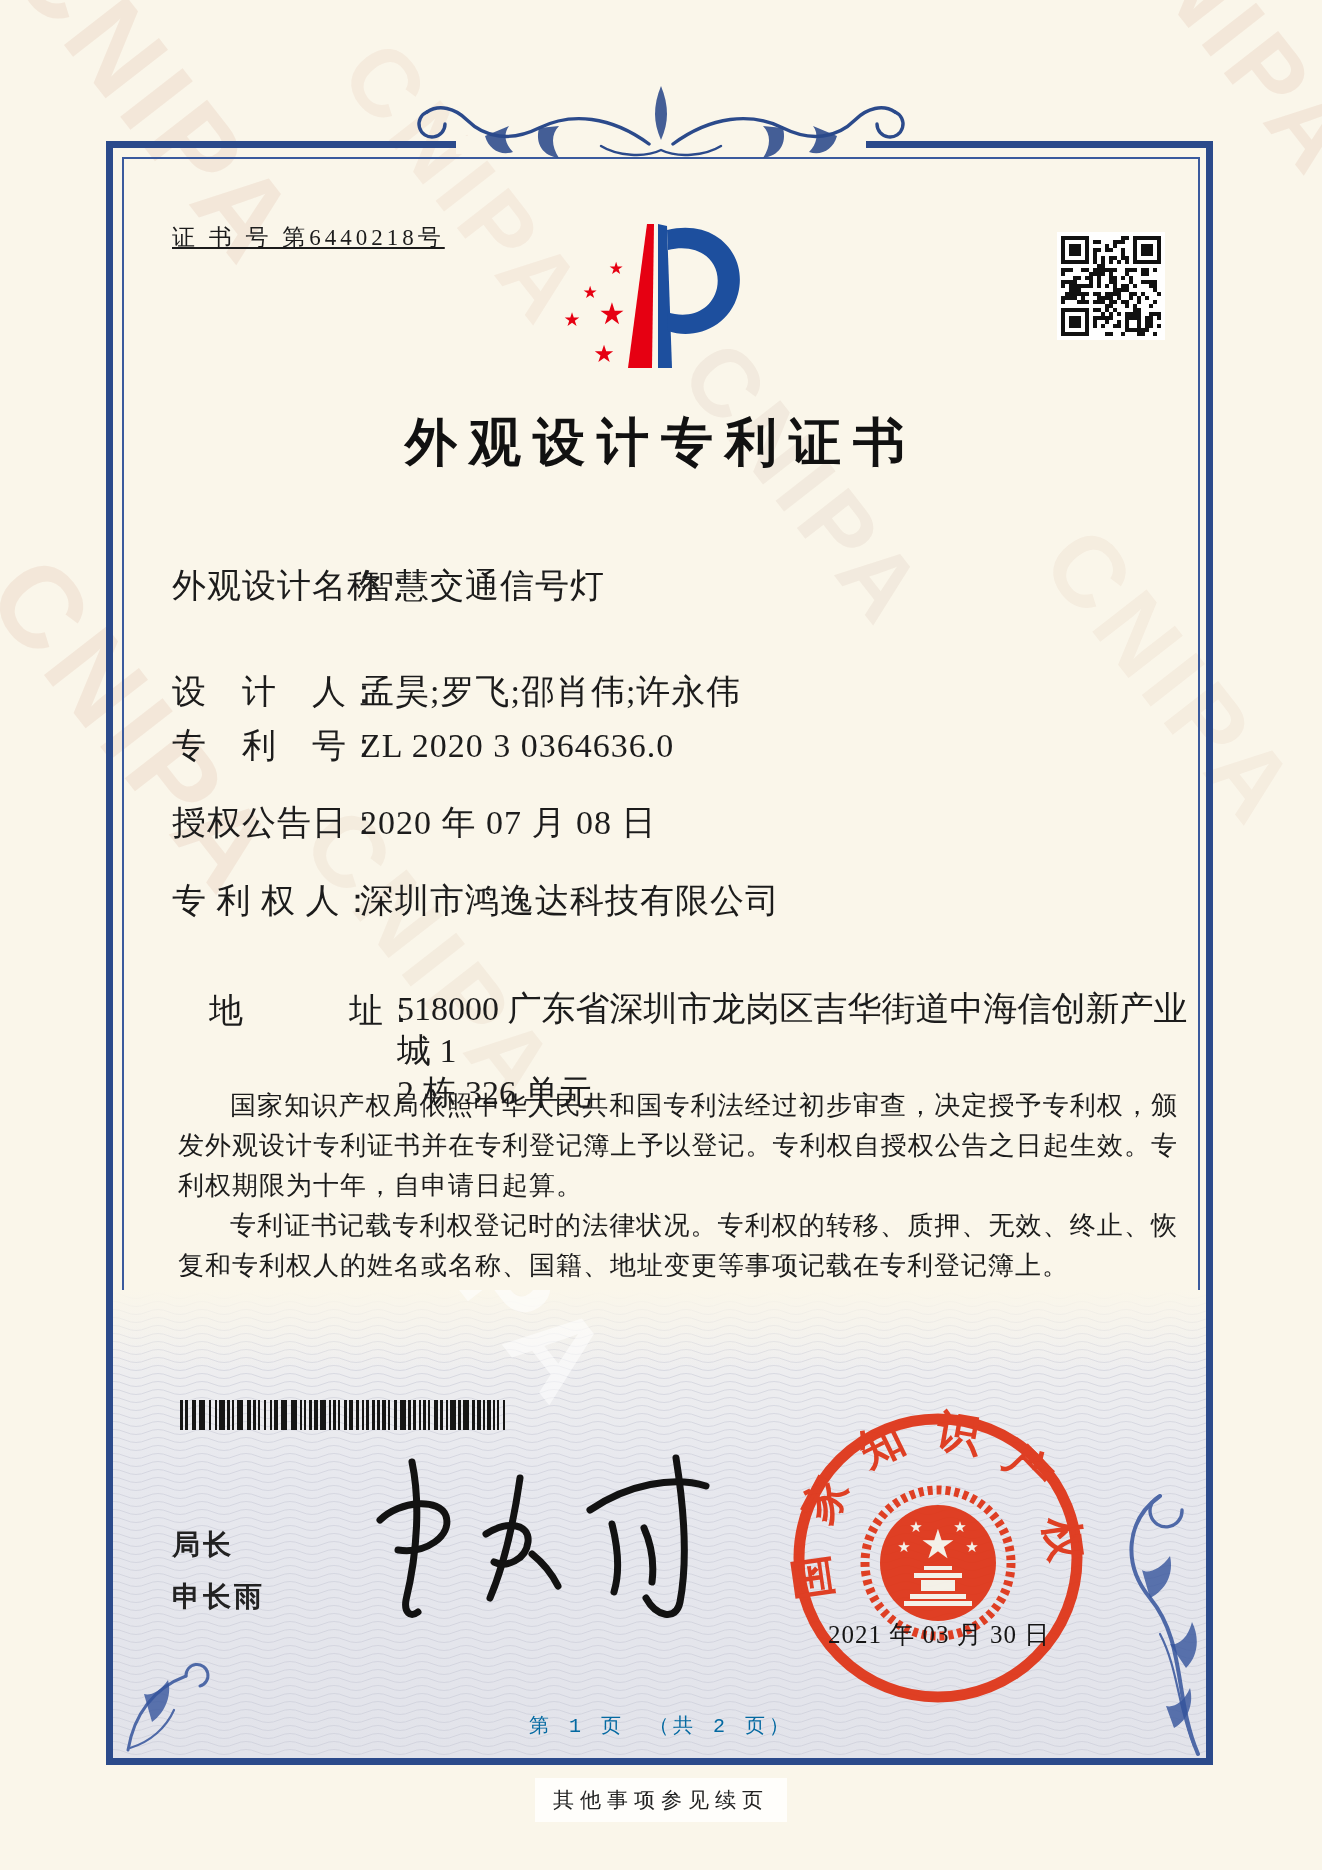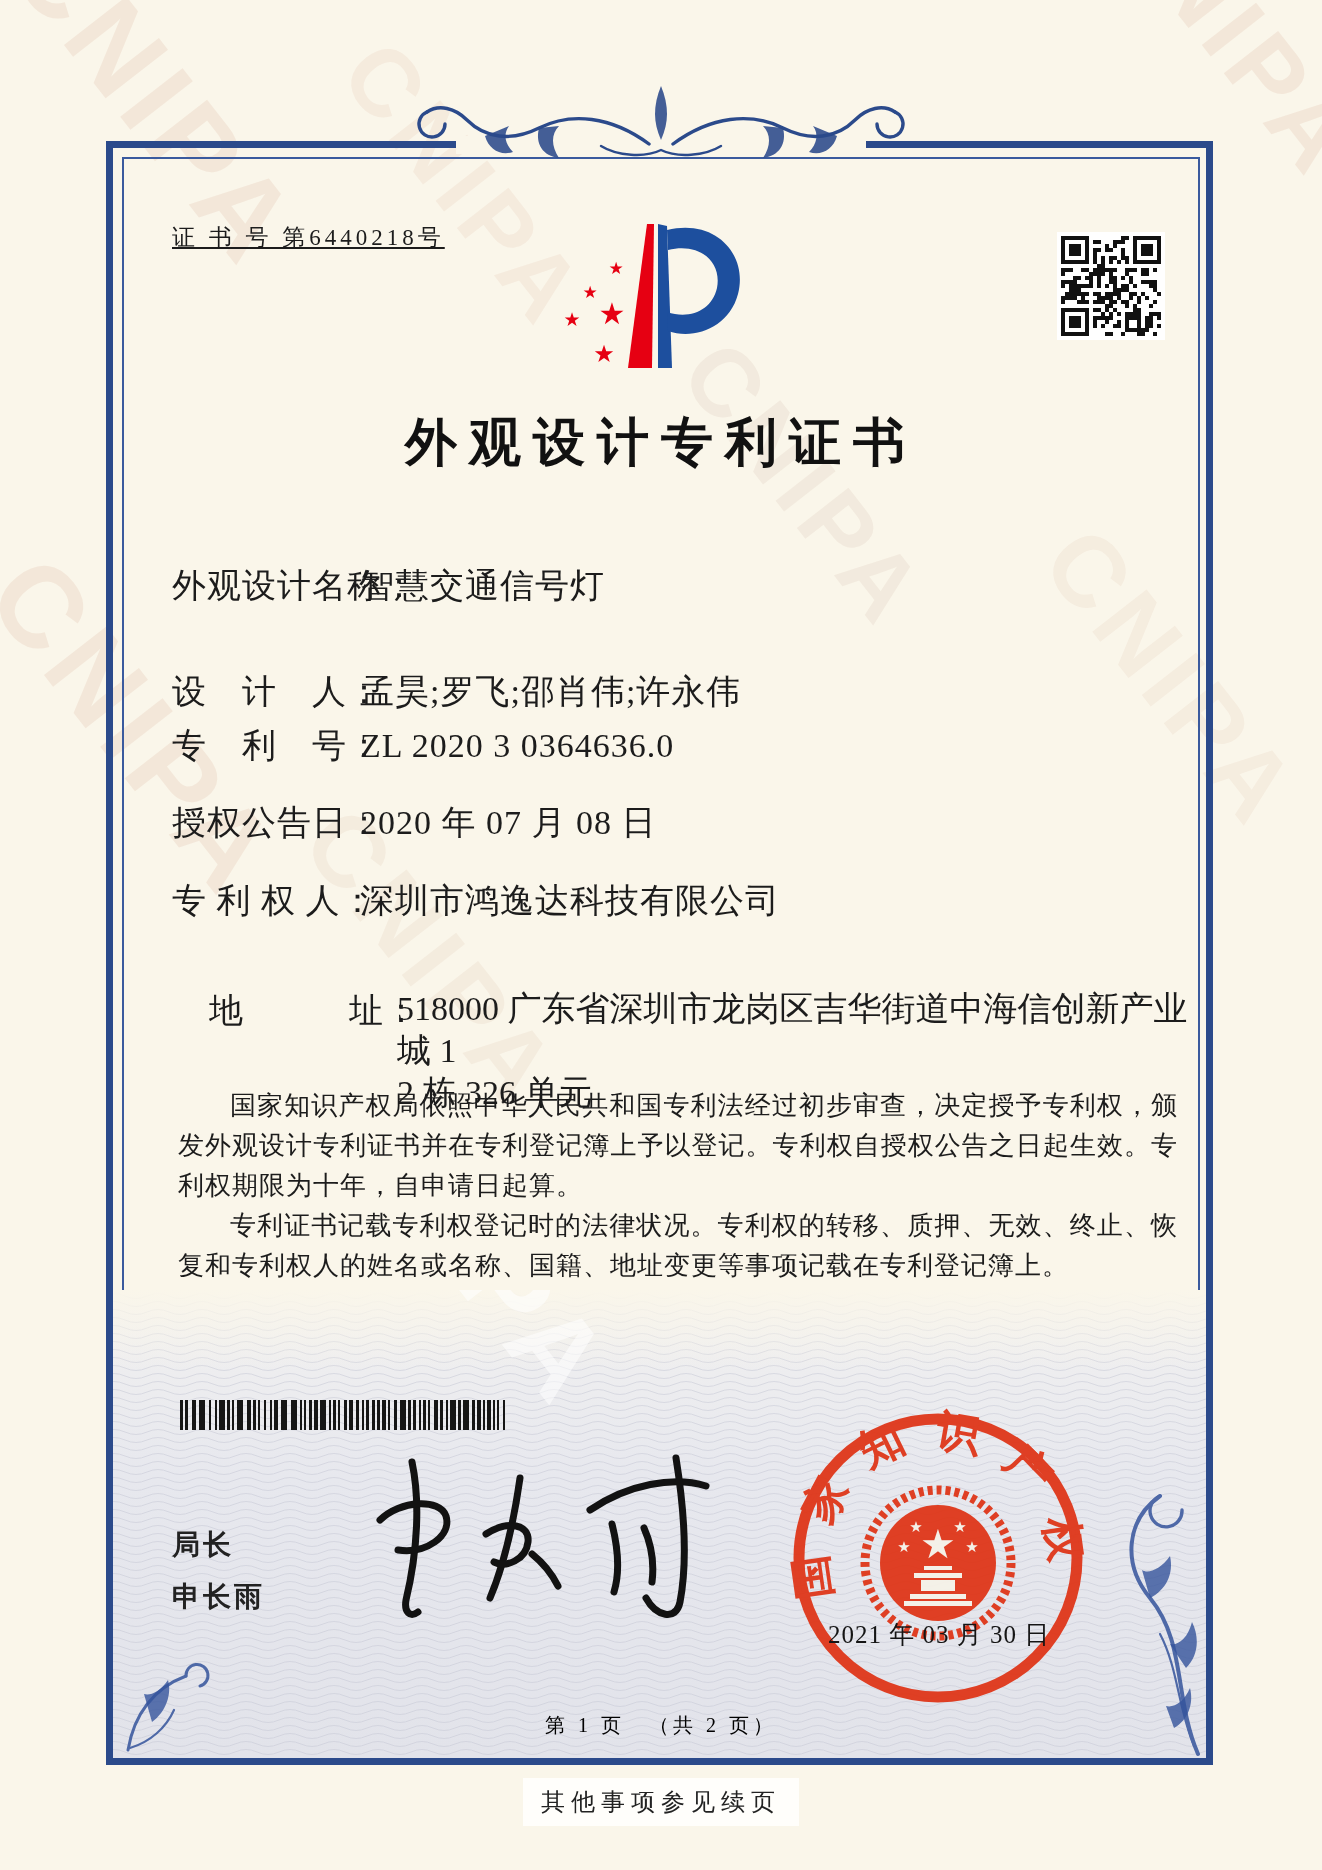--- a/index.html
+++ b/index.html
@@ -44,24 +44,24 @@
   
   .barcode{position:absolute; left:180px; top:1400px; width:330px; height:32px;}
   
   .director{position:absolute; left:172px; font-size:28px; font-weight:700;
     font-family:"Liberation Sans","DejaVu Sans",sans-serif; letter-spacing:3px; color:#222;}
   
   .seal-svg{position:absolute; left:788px; top:1408px;}
   .seal-date{position:absolute; left:828px; top:1618px; font-size:25px; letter-spacing:1px; color:#151515;}
   
   .page-ind{position:absolute; left:0; top:1712px; width:1114px; margin-left:104px;
-    text-align:center; font-size:20px; letter-spacing:4px; color:#000000;}
+    text-align:center; font-size:20px; letter-spacing:4px; color:#0369a1;font-family:Liberation Mono, monospace;}
   .cont-note{position:absolute; left:0; top:1778px; width:100%; text-align:center;}
   .cont-note span{display:inline-block; background:#fffefb; padding:8px 18px;
-    font-size:24px; letter-spacing:6px; color:#222;}
+    font-size:21px; letter-spacing:6px; color:#222;}
   .orn{position:absolute; pointer-events:none;}
   svg{display:block;}
 </style>
 </head>
 <body>
 
 <div class="page">
 
   <span class="wm" style="left:-40px; top:30px; font-size:115px;">CNIPA</span>
   <span class="wm" style="left:300px; top:130px; font-size:95px; color:rgba(210,156,130,.12);">CNIPA</span>

